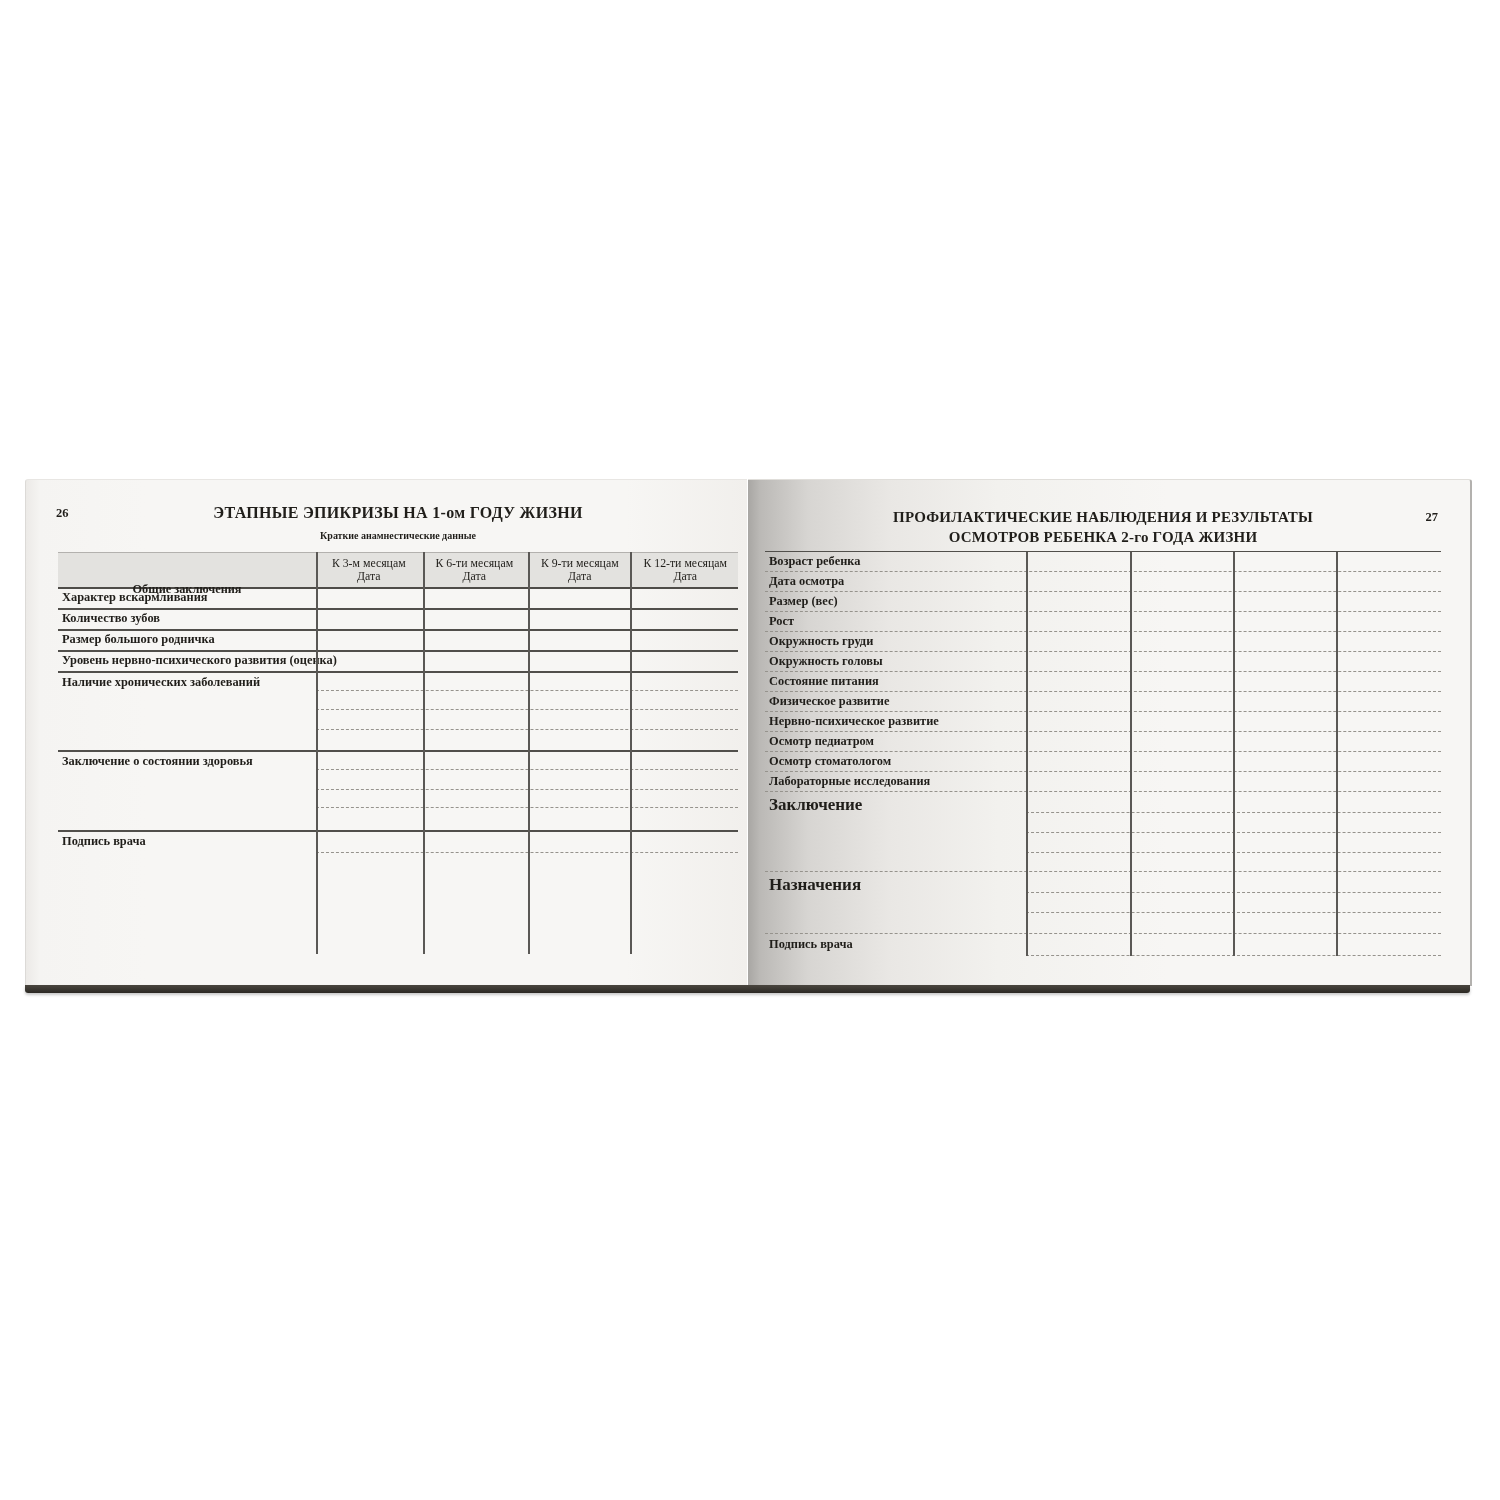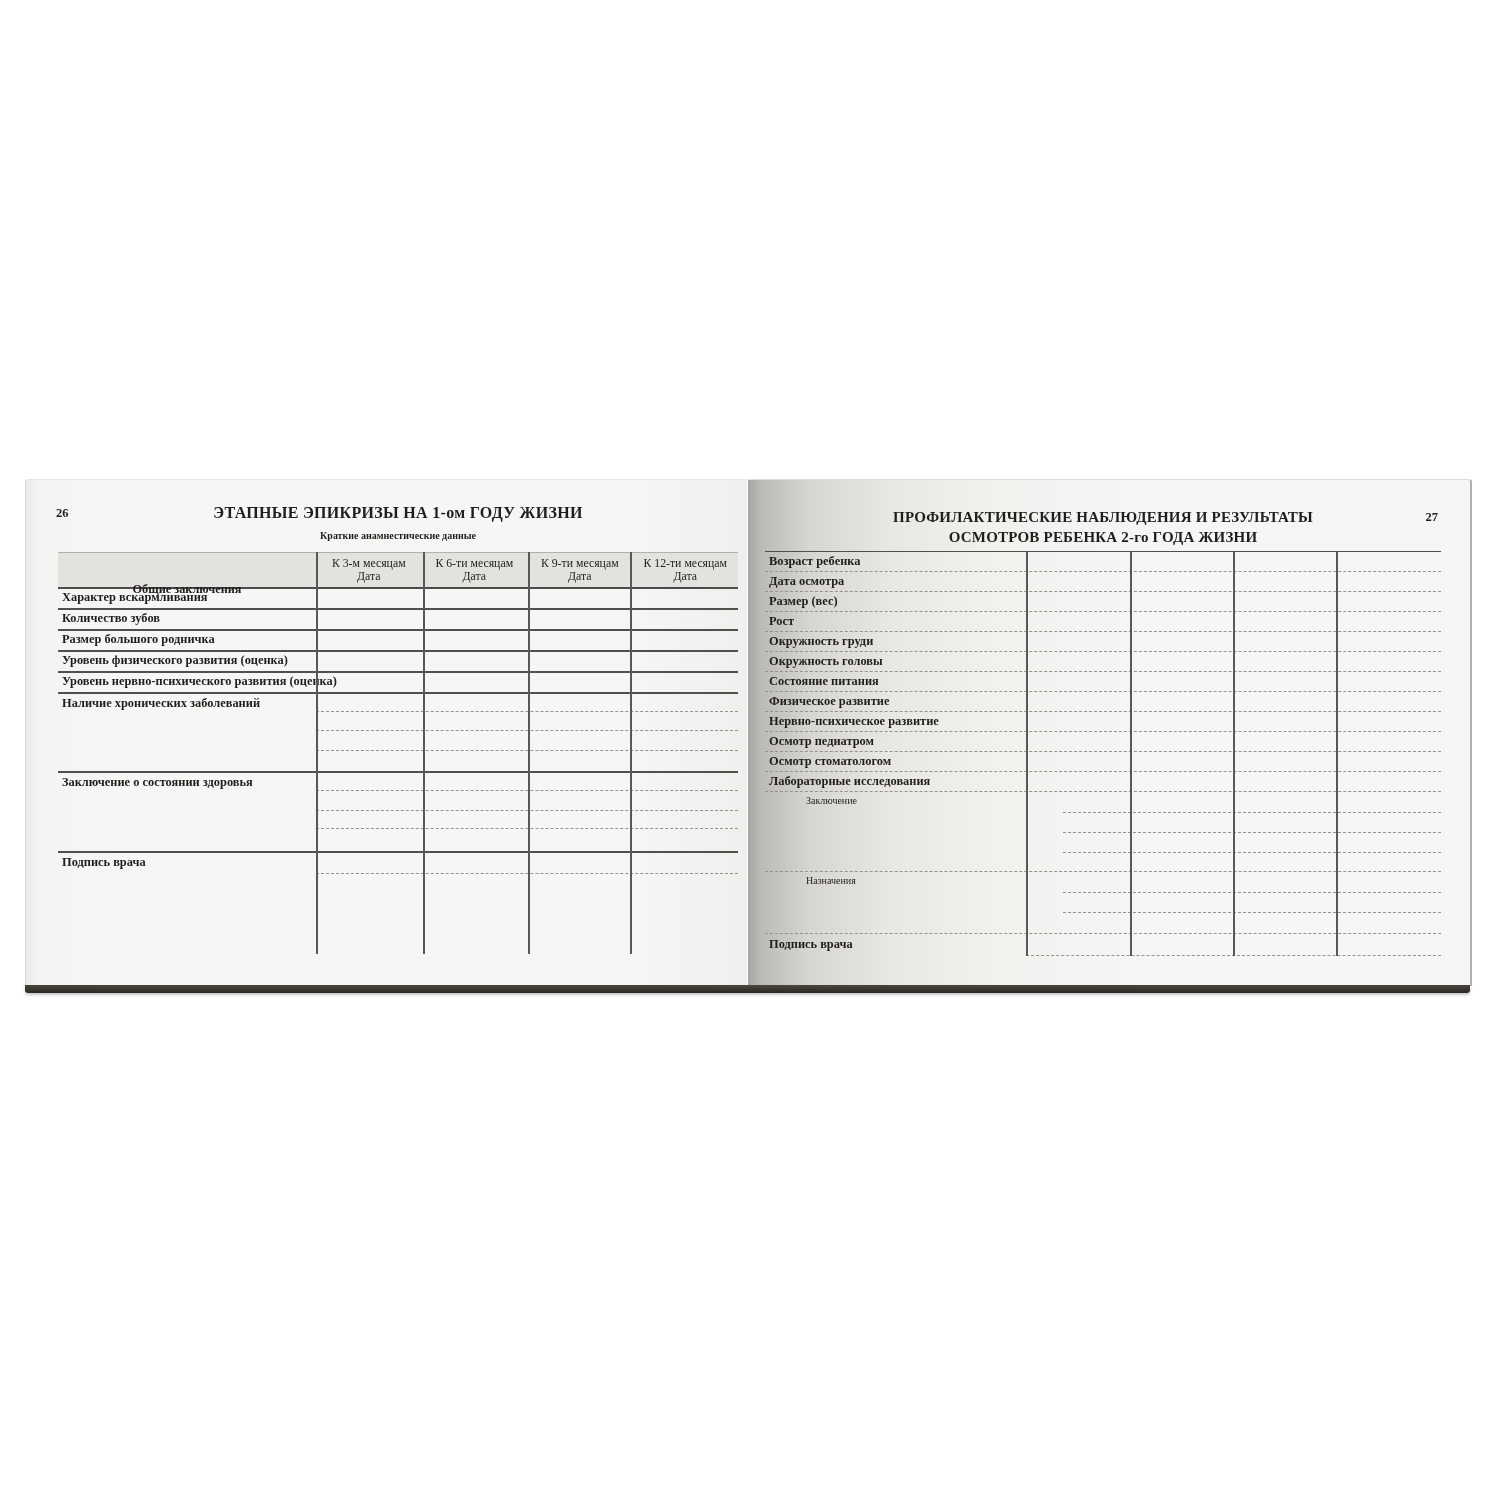--- a/index.html
+++ b/index.html
@@ -47,21 +47,21 @@
   .lsig-data{flex:1;border-bottom:1px dashed #96938d;}
   .vline{position:absolute;top:0;bottom:0;width:1.5px;background:#5a5855;}
 
   
   .rtable{position:absolute;left:17px;top:71px;width:676px;height:404px;
     border-top:1.5px solid #514f4b;}
   .rtable *{box-sizing:border-box;}
   .rrow{height:20px;border-bottom:1px dashed #96938d;}
   .rrow-label{padding:2px 0 0 4px;font-size:12.4px;font-weight:700;white-space:nowrap;}
   .rsec{display:flex;border-bottom:1px dashed #96938d;}
-  .rsec-label{width:261px;padding:3px 0 0 4px;font-size:10px;font-weight:400;margin-left:37px;}
+  .rsec-label{width:261px;padding:3px 0 0 4px;font-size:17px;font-weight:700;}
   .rsec-data{flex:1;display:flex;flex-direction:column;}
   .rsig{display:flex;height:22px;}
   .rsig-label{width:261px;padding:3px 0 0 4px;font-size:12.4px;font-weight:700;}
   .rsig-data{flex:1;border-bottom:1px dashed #96938d;}
 </style>
 </head>
 <body>
 
 <div class="canvas">
   <div class="book">
@@ -95,23 +95,20 @@
         <div class="lrow">
             <div class="lrow-label">Характер вскармливания</div>
           </div>
         <div class="lrow">
             <div class="lrow-label">Количество зубов</div>
           </div>
         <div class="lrow">
             <div class="lrow-label">Размер большого родничка</div>
           </div>
         <div class="lrow">
-            <div class="lrow-label">Уровень физического развития (оценка)</div>
-          </div>
-        <div class="lrow">
             <div class="lrow-label">Уровень нервно-психического развития (оценка)</div>
           </div>
 
 
         <div class="lsec" style="height:79px">
           <div class="lsec-label">Наличие хронических заболеваний</div>
           <div class="lsec-data">
             <div class="sub" style="height:18px"></div>
             <div class="sub" style="height:19px"></div>
             <div class="sub" style="height:20px"></div>

